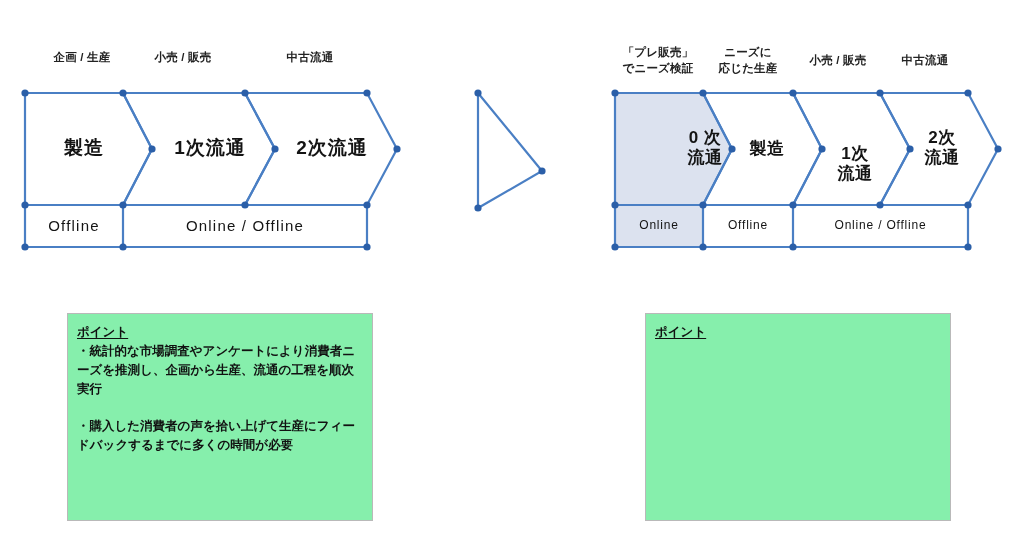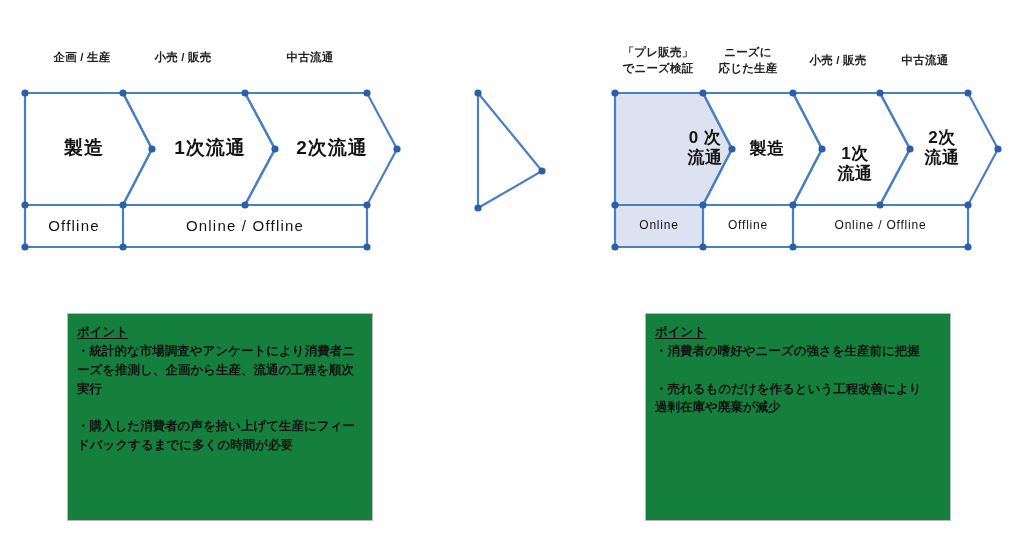--- a/index.html
+++ b/index.html
@@ -76,21 +76,21 @@
     letter-spacing: 1.2px;
     color: #141414;
     pointer-events: none;
   }
   .band-text.sm { font-size: 12px; letter-spacing: 0.8px; }
 
   
   .note {
     position: absolute;
     border: 1px solid #b9b9b9;
-    background: #15803d;
+    background: #86efac;
     padding: 9px 16px 8px 9px;
   }
   .note-title {
     font-size: 12.5px;
     font-weight: 700;
     text-decoration: underline;
     text-underline-offset: 2px;
     color: #111111;
     margin: 0 0 1px 0;
     line-height: 1.45;
@@ -227,18 +227,15 @@
   <div class="note" style="left:67px; top:313px; width:306px; height:208px;">
     <div class="note-title">ポイント</div>
     <div class="note-body">・統計的な市場調査やアンケートにより消費者ニーズを推測し、企画から生産、流通の工程を順次実行
 
 ・購入した消費者の声を拾い上げて生産にフィードバックするまでに多くの時間が必要</div>
   </div>
 
 
   <div class="note" style="left:645px; top:313px; width:306px; height:208px;">
     <div class="note-title">ポイント</div>
-    <div class="note-body">・消費者の嗜好やニーズの強さを生産前に把握
-
-・売れるものだけを作るという工程改善により過剰在庫や廃棄が減少</div>
   </div>
 
 </div>
 
 </body></html>

